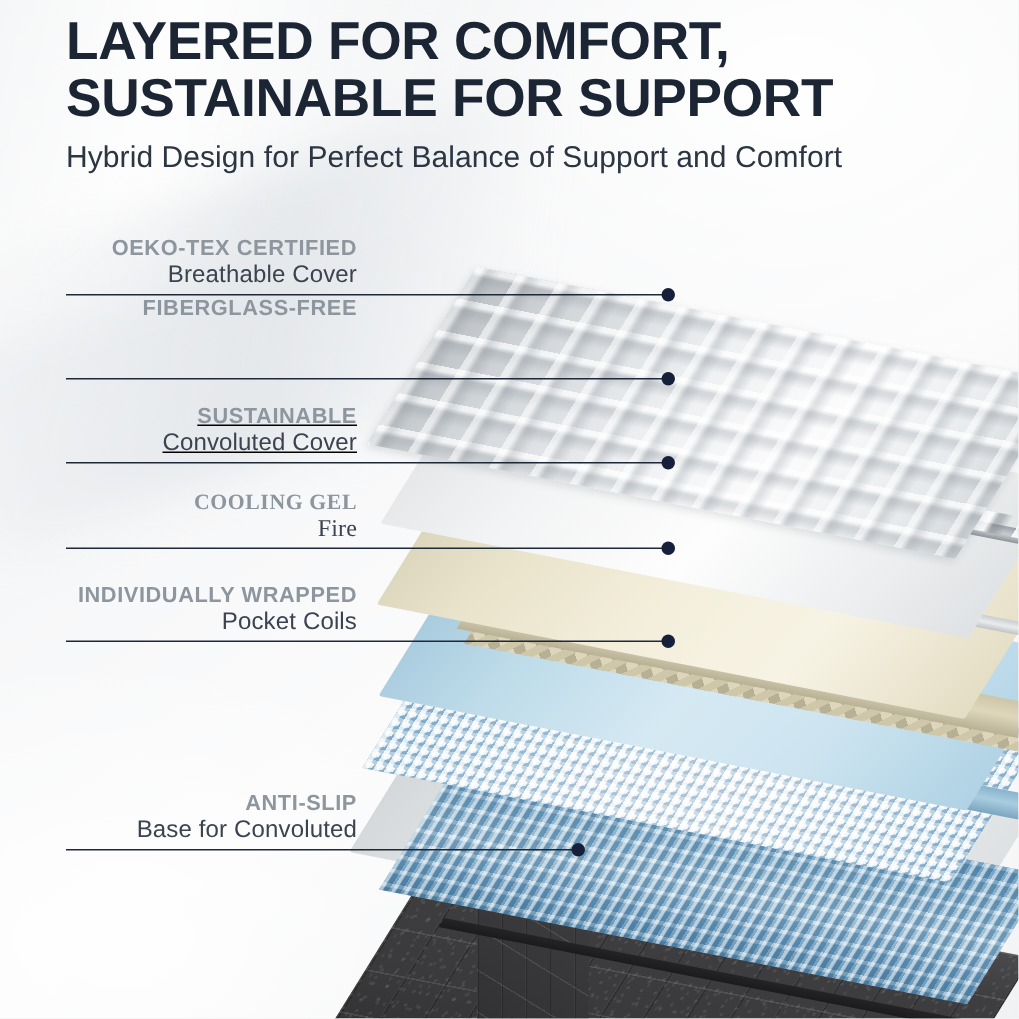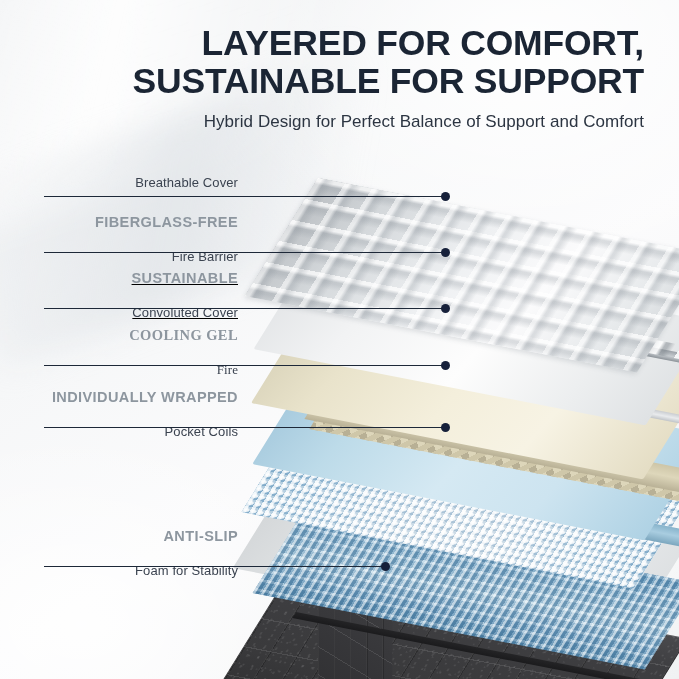--- a/index.html
+++ b/index.html
@@ -25,40 +25,40 @@
     background:linear-gradient(120deg, rgba(255,255,255,0) 0%, rgba(255,255,255,0.9) 45%, rgba(255,255,255,0) 80%);
     transform:rotate(-18deg); filter:blur(14px); }
   .sheen.b { left:-40px; top:120px; width:440px; height:180px;
     background:linear-gradient(120deg, rgba(218,222,226,0) 0%, rgba(214,219,224,0.55) 50%, rgba(214,219,224,0) 85%);
     transform:rotate(-20deg); filter:blur(16px); }
   .sheen.c { right:-80px; bottom:-40px; width:420px; height:220px;
     background:linear-gradient(110deg, rgba(255,255,255,0) 0%, rgba(255,255,255,0.8) 50%, rgba(255,255,255,0) 85%);
     transform:rotate(8deg); filter:blur(18px); }
 
   
-  #header { position:absolute; left:44px; top:24px; width:600px;text-align:right; }
+  #header { position:absolute; left:44px; top:8px; width:600px; }
   .title-line {
     font-size:35.5px; font-weight:bold; letter-spacing:-0.2px;
     color:#1b2534; line-height:38px; white-space:nowrap;
   }
   .subtitle {
-    margin-top:11px; font-size:17px; color:#2c3542; letter-spacing:0.05px;
+    margin-top:11px; font-size:20px; color:#2c3542; letter-spacing:0.05px;
     line-height:21px; white-space:nowrap;
   }
 
   
   .callout { position:absolute; }
   .cl-text { position:absolute; text-align:right; }
   .cl-title {
     font-size:14.5px; font-weight:bold; color:#8d969f;
     letter-spacing:0.4px; line-height:18px; white-space:nowrap;
   }
   .cl-sub {
-    font-size:13px; color:#3b4350; letter-spacing:0.1px;
-    line-height:16px; margin-top:18px; white-space:nowrap;
+    font-size:16px; color:#3b4350; letter-spacing:0.1px;
+    line-height:16px; margin-top:1px; white-space:nowrap;
   }
   .leader { position:absolute; height:1px; background:#1d2838; }
   .leader-dot {
     position:absolute; width:9px; height:9px; border-radius:50%;
     background:#16203a;
   }
 
   
   #mattress { position:absolute; left:0; top:0; width:679px; height:679px; }
   .layer { position:absolute; }
@@ -278,30 +278,30 @@
   </div>
 
   <div id="header">
     <div class="title-line">LAYERED FOR COMFORT,</div>
     <div class="title-line">SUSTAINABLE FOR SUPPORT</div>
     <div class="subtitle">Hybrid Design for Perfect Balance of Support and Comfort</div>
   </div>
 
   <div class="callout">
     <div class="cl-text" style="left:38px; top:157px; width:200px;">
+      <div class="cl-title">OEKO-TEX CERTIFIED</div>
       <div class="cl-sub">Breathable Cover</div>
     </div>
     <div class="leader" style="left:44px; top:196px; width:402px;"></div>
     <div class="leader-dot" style="left:441px; top:192px;"></div>
   </div>
 
   <div class="callout">
-    <div class="cl-text" style="left:38px; top:213px; width:200px;">
+    <div class="cl-text" style="left:38px; top:197px; width:200px;">
       <div class="cl-title">FIBERGLASS-FREE</div>
-      <div class="cl-sub">Fire Barrier</div>
     </div>
     <div class="leader" style="left:44px; top:252px; width:402px;"></div>
     <div class="leader-dot" style="left:441px; top:248px;"></div>
   </div>
 
   <div class="callout">
     <div class="cl-text" style="left:38px; top:269px; width:200px;text-decoration:underline;">
       <div class="cl-title">SUSTAINABLE</div>
       <div class="cl-sub">Convoluted Cover</div>
     </div>
@@ -323,19 +323,19 @@
       <div class="cl-title">INDIVIDUALLY WRAPPED</div>
       <div class="cl-sub">Pocket Coils</div>
     </div>
     <div class="leader" style="left:44px; top:427px; width:402px;"></div>
     <div class="leader-dot" style="left:441px; top:423px;"></div>
   </div>
 
   <div class="callout">
     <div class="cl-text" style="left:38px; top:527px; width:200px;">
       <div class="cl-title">ANTI-SLIP</div>
-      <div class="cl-sub">Foam for Stability</div>
+      <div class="cl-sub">Base for Convoluted</div>
     </div>
     <div class="leader" style="left:44px; top:566px; width:342px;"></div>
     <div class="leader-dot" style="left:381px; top:562px;"></div>
   </div>
 
 </div>
 
 </body></html>

